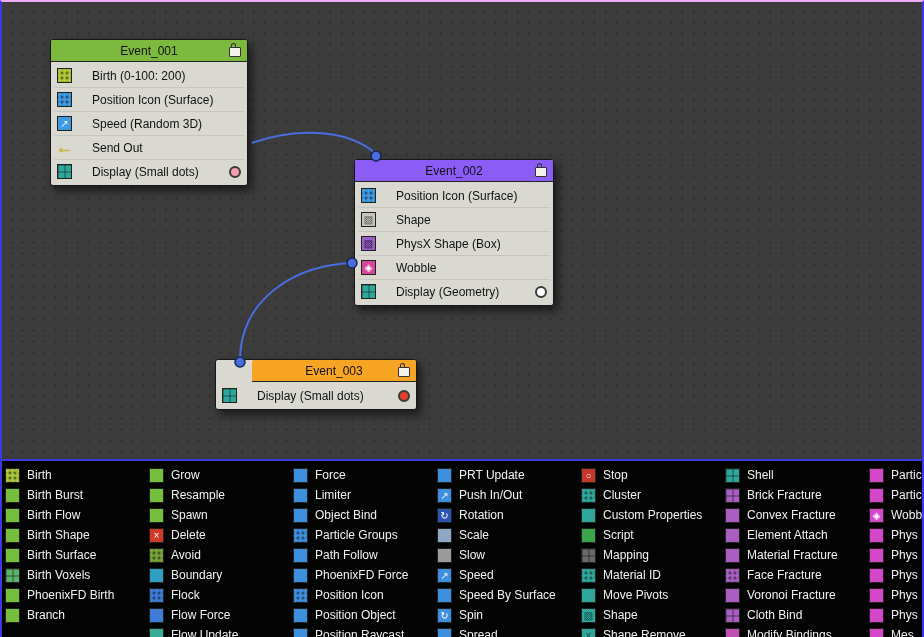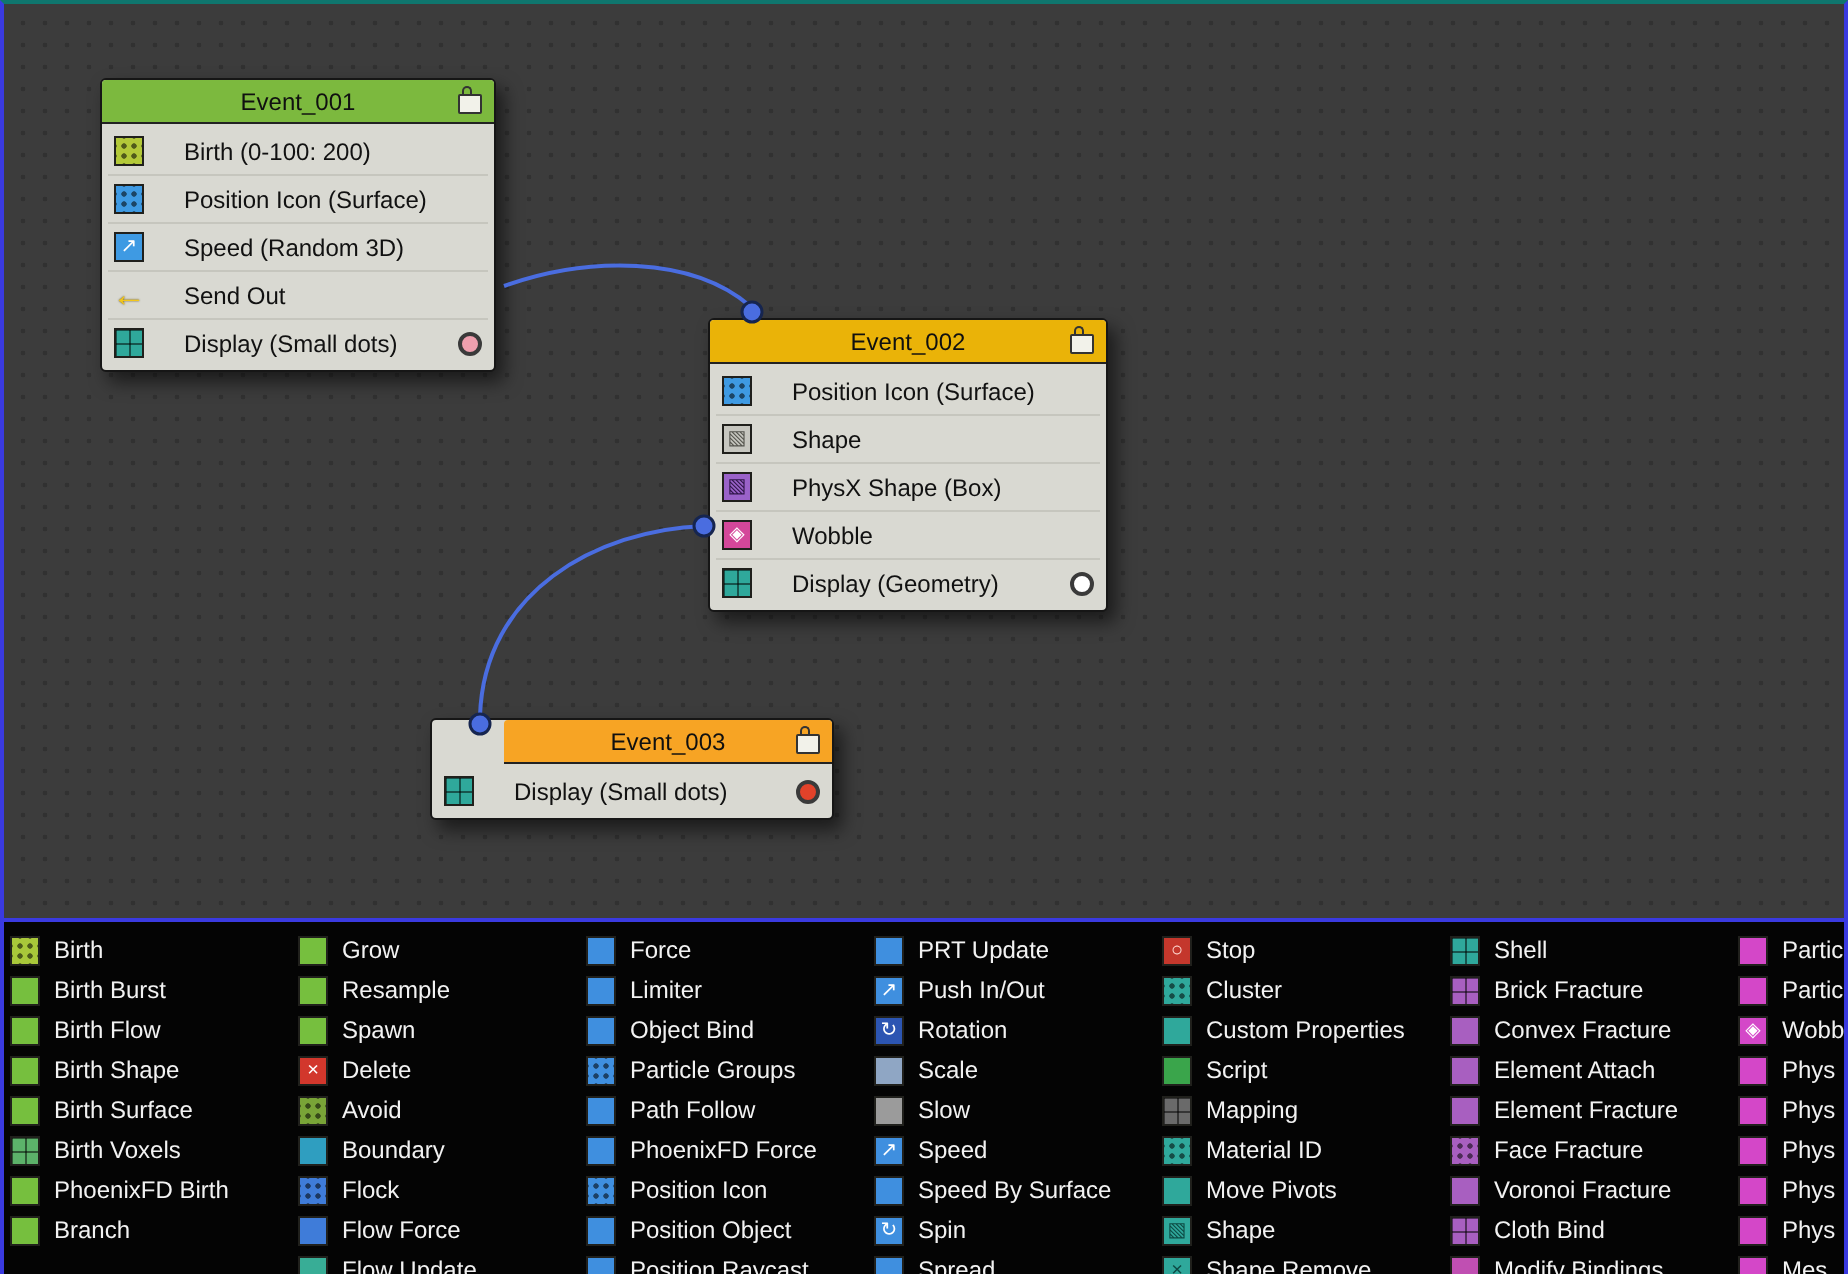--- a/index.html
+++ b/index.html
@@ -1,18 +1,18 @@
 <!DOCTYPE html>
 <html><head>
 <meta charset="utf-8">
 <style>
   html,body{margin:0;padding:0;background:#2a2a2a;}
   .page{
     position:relative;width:924px;height:637px;box-sizing:border-box;
-    border-top:2px solid #0f766e;border-left:2px solid #3a3ae0;border-right:2px solid #3a3ae0;
+    border-top:2px solid #f0abfc;border-left:2px solid #3a3ae0;border-right:2px solid #3a3ae0;
     overflow:hidden;font-family:"Liberation Sans",sans-serif;
   }
   .canvas{
     position:absolute;left:0;top:0;width:920px;height:457px;
     background-color:#3c3c3c;
     background-image:radial-gradient(#313131 1.1px, transparent 1.3px);
     background-size:11px 11px;background-position:4px 4px;
     overflow:hidden;
   }
   .wires{position:absolute;left:0;top:0;z-index:3;pointer-events:none;}
@@ -100,21 +100,21 @@
             <span class="op-label">Send Out</span>
           </div>
           <div class="pf-row">
             <span class="op-icon grid" style="background-color: rgb(47, 168, 155);"></span>
             <span class="op-label">Display (Small dots)</span>
             <span class="gizmo" style="background-color: rgb(239, 159, 174);"></span>
           </div>
         </div>
       </div>
       <div class="pf-node" style="left: 352px; top: 157px; width: 198px;">
-        <div class="pf-header" style="background-color: #eab308;">
+        <div class="pf-header" style="background-color: #8b5cf6;">
           <span class="pf-title">Event_002</span>
           <span class="pf-lock"></span>
         </div>
         <div class="pf-body">
           <div class="pf-row">
             <span class="op-icon dots" style="background-color: rgb(62, 154, 227);"></span>
             <span class="op-label">Position Icon (Surface)</span>
           </div>
           <div class="pf-row">
             <span class="op-icon" style="background-color: rgb(198, 198, 191); color: rgb(85, 85, 78);">▧</span>
@@ -348,21 +348,21 @@
         <div class="depot-item">
           <span class="op-icon" style="background-color: rgb(168, 95, 192);"></span>
           <span class="depot-label">Convex Fracture</span>
         </div>
         <div class="depot-item">
           <span class="op-icon" style="background-color: rgb(168, 95, 192);"></span>
           <span class="depot-label">Element Attach</span>
         </div>
         <div class="depot-item">
           <span class="op-icon" style="background-color: rgb(168, 95, 192);"></span>
-          <span class="depot-label">Element Fracture</span>
+          <span class="depot-label">Material Fracture</span>
         </div>
         <div class="depot-item">
           <span class="op-icon dots" style="background-color: rgb(168, 95, 192);"></span>
           <span class="depot-label">Face Fracture</span>
         </div>
         <div class="depot-item">
           <span class="op-icon" style="background-color: rgb(168, 95, 192);"></span>
           <span class="depot-label">Voronoi Fracture</span>
         </div>
         <div class="depot-item">

